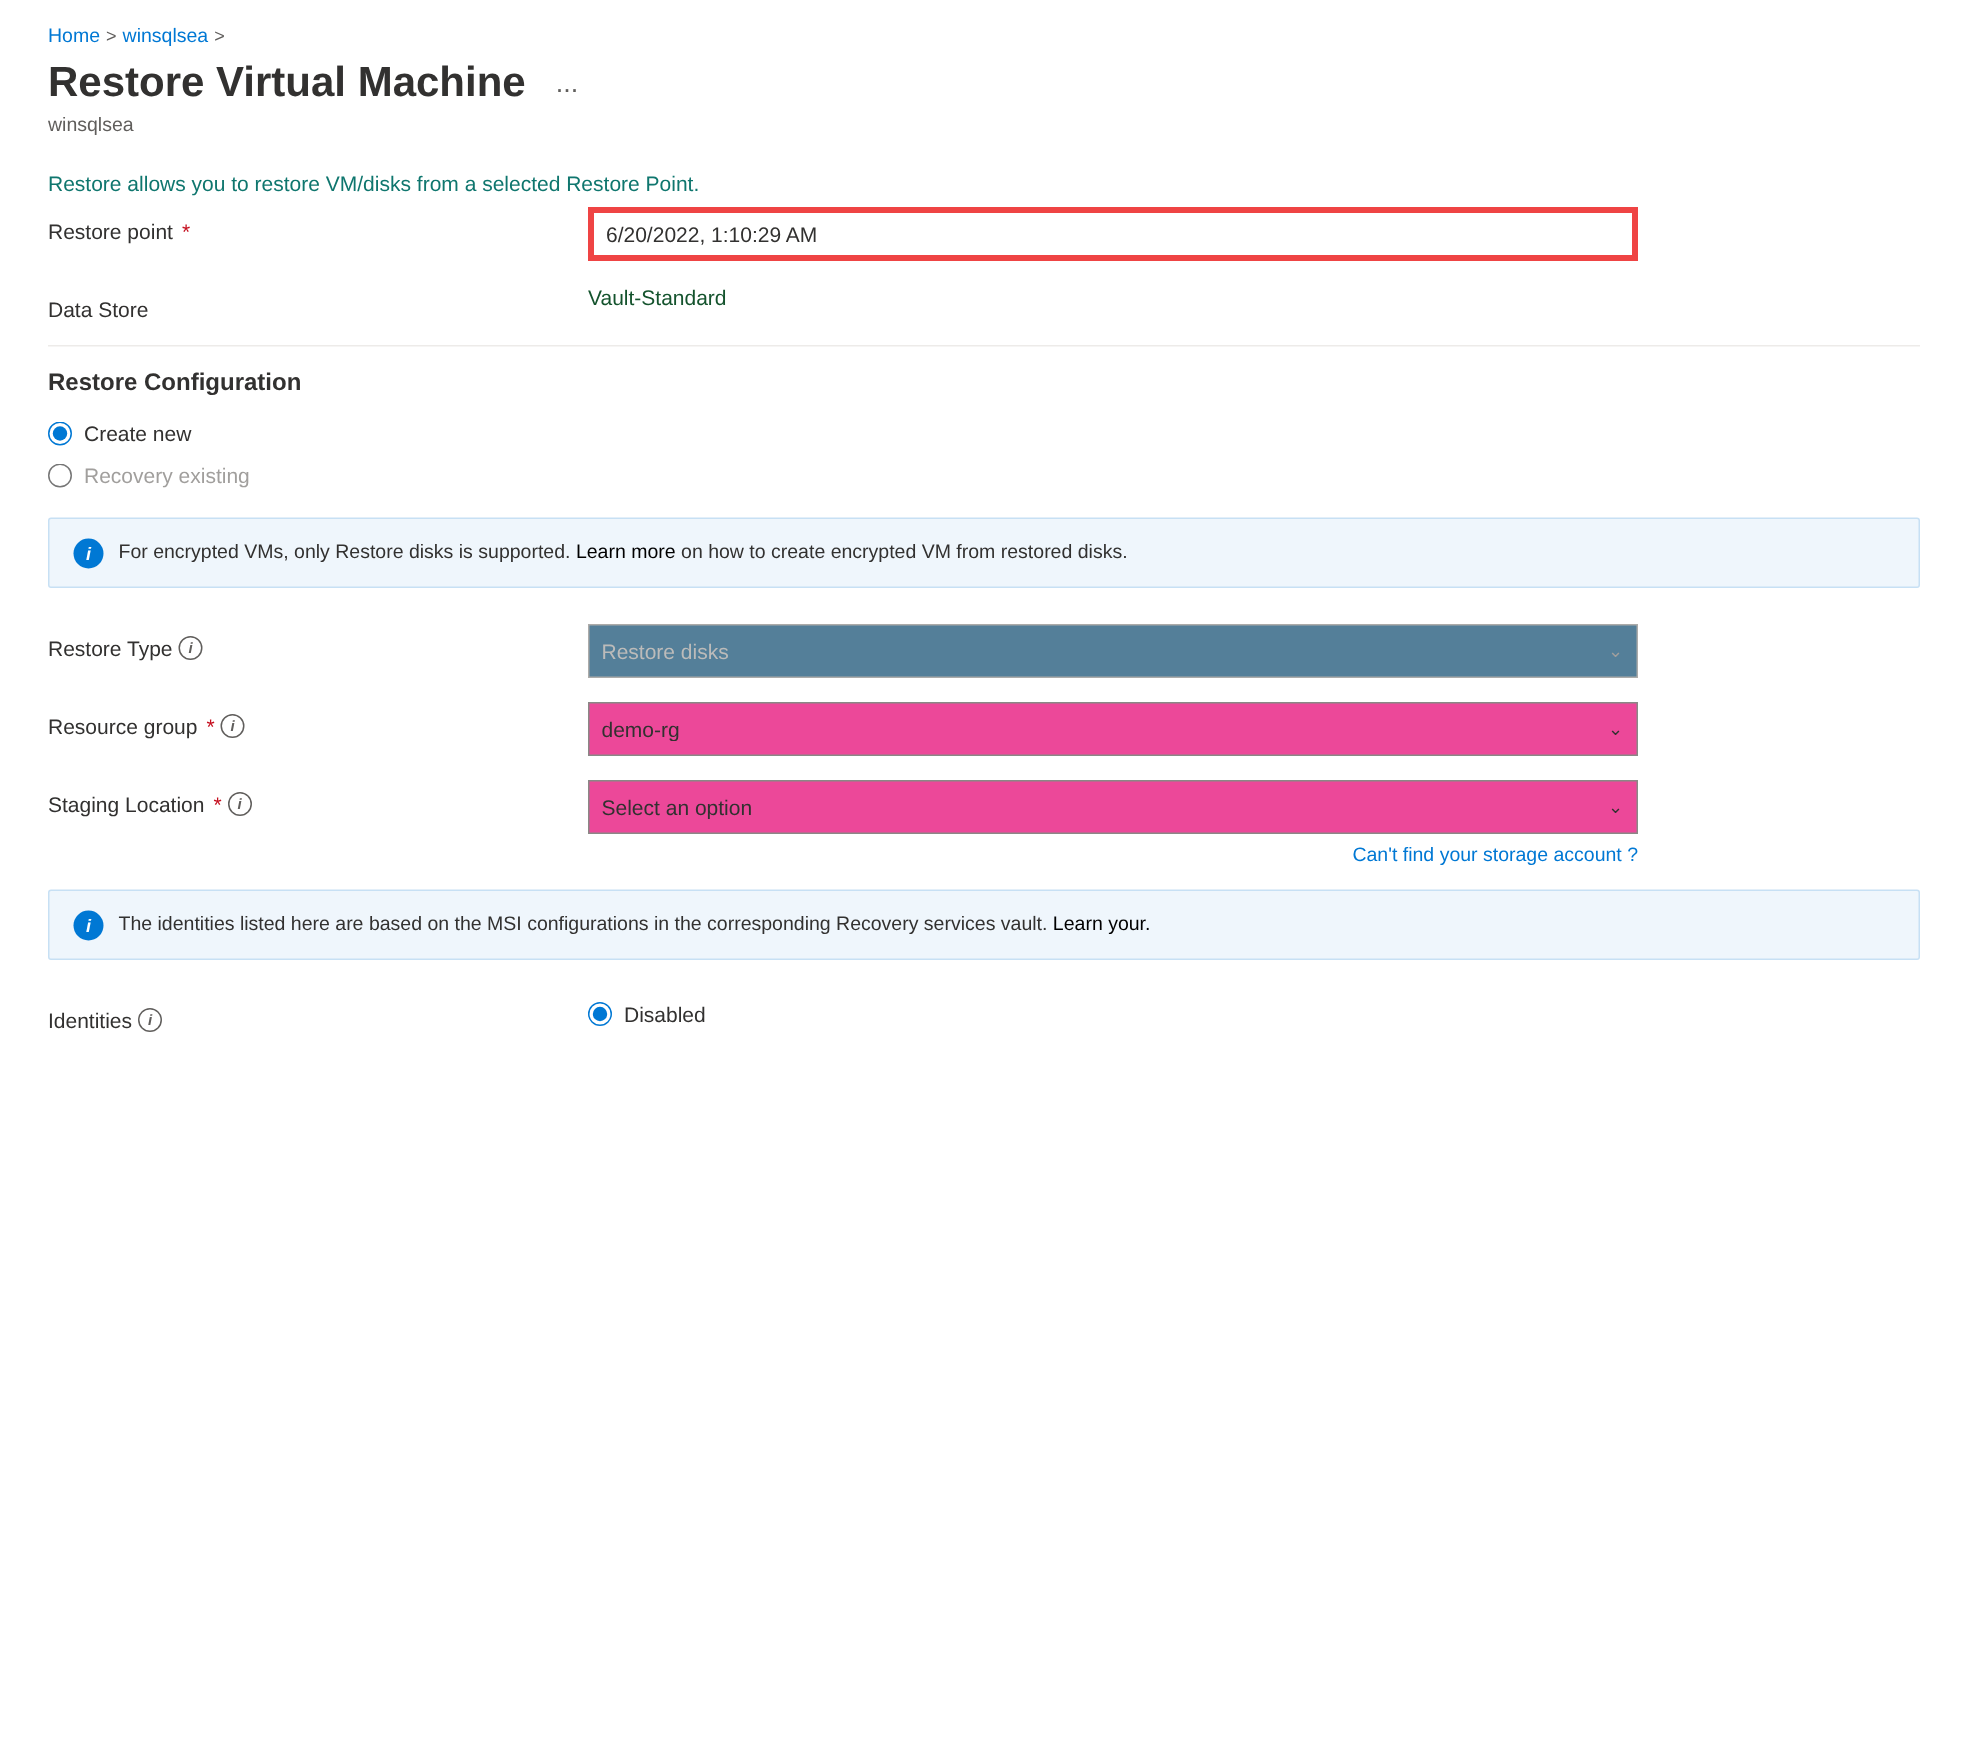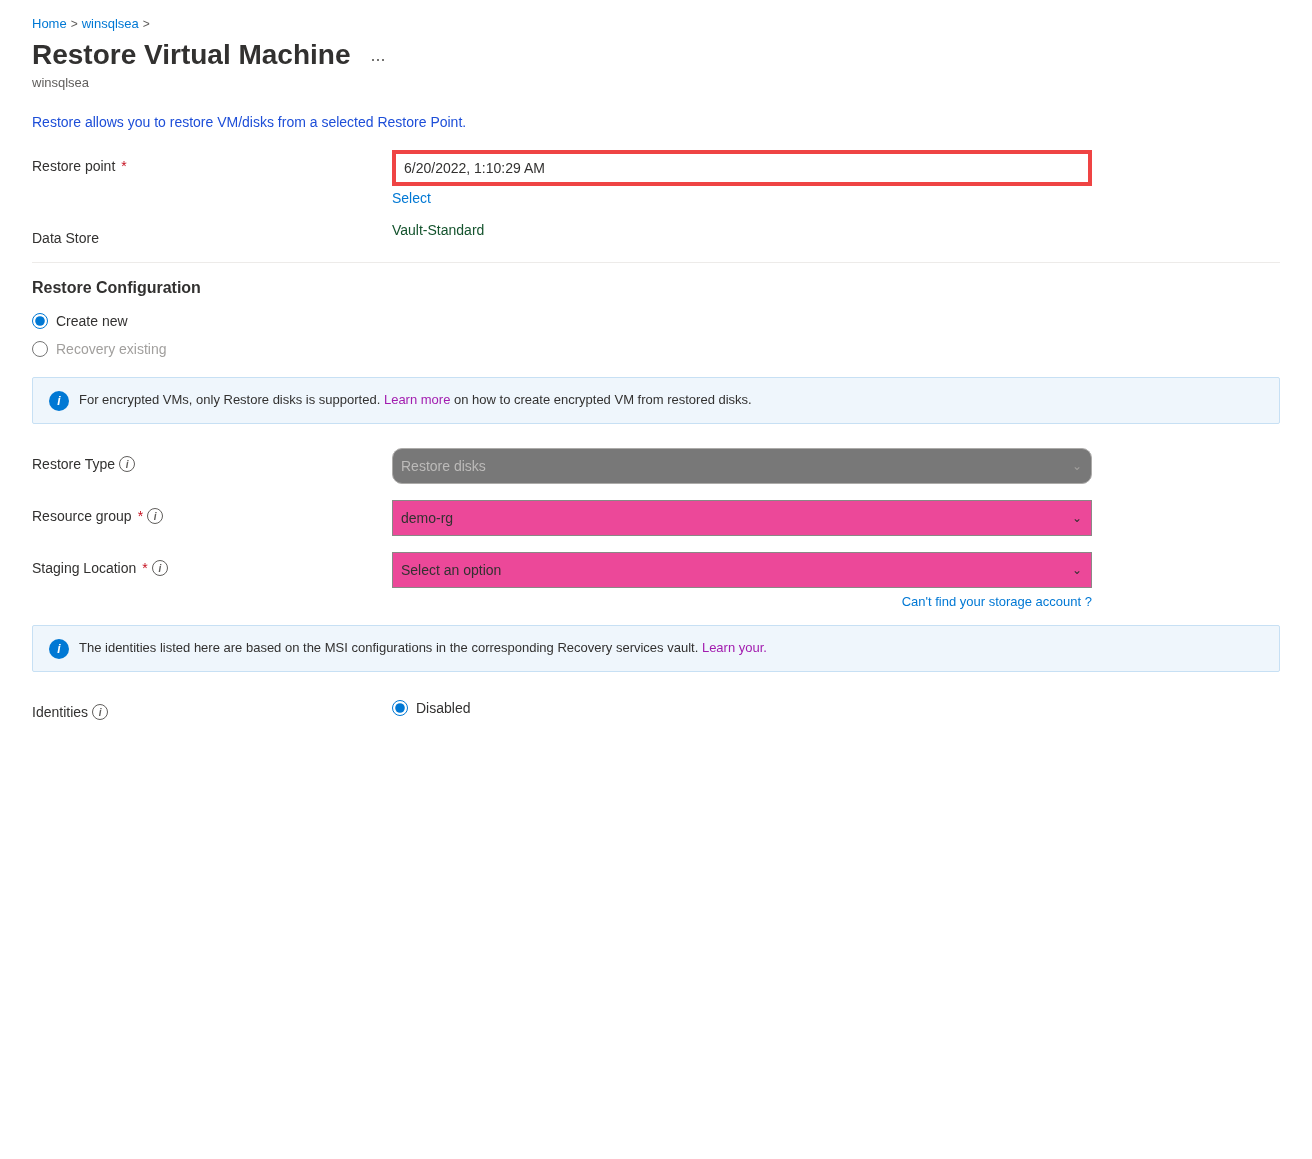--- a/index.html
+++ b/index.html
@@ -49,22 +49,22 @@
       padding: 4px 8px;
       border-radius: 2px;
     }
     .page-subtitle {
       font-size: 13px;
       color: #605e5c;
       margin-bottom: 24px;
     }
     .description-text {
       font-size: 14px;
-      color: #1d4ed8;
-      margin-bottom: 20px;
+      color: #0f766e;
+      margin-bottom: 8px;
     }
     .form-section {
       margin-bottom: 8px;
     }
     .form-row {
       display: flex;
       align-items: flex-start;
       margin-bottom: 16px;
     }
     .form-label {
@@ -180,21 +180,21 @@
       font-weight: bold;
       font-style: italic;
       margin-top: 1px;
     }
     .info-banner-text {
       font-size: 13px;
       color: #323130;
       line-height: 1.5;
     }
     .info-banner-text a {
-      color: #a21caf;
+      color: #000000;
       text-decoration: none;
     }
     .dropdown-wrapper {
       position: relative;
       width: 100%;
       max-width: 700px;
     }
     .dropdown-wrapper select {
       width: 100%;
       height: 36px;
@@ -202,24 +202,23 @@
       padding: 0 36px 0 8px;
       font-size: 14px;
       color: #323130;
       background: #ec4899;
       appearance: none;
       -webkit-appearance: none;
       cursor: pointer;
       outline: none;
     }
     .dropdown-wrapper.disabled select {
-      background: #404040;
+      background: #0c4a6e;
       color: #a19f9d;
       cursor: not-allowed;
-      border-radius: 10px;
     }
     .dropdown-chevron {
       position: absolute;
       right: 10px;
       top: 50%;
       transform: translateY(-50%);
       pointer-events: none;
       color: #323130;
       font-size: 12px;
     }
@@ -279,21 +278,20 @@
 
   <div class="form-section">
 
     <div class="form-row">
       <div class="form-label">
         <span>Restore point</span>
         <span class="required-star">*</span>
       </div>
       <div class="form-control-area">
         <input type="text" class="text-input" readonly="" value="6/20/2022, 1:10:29 AM" style="">
-        <a href="#" class="select-link">Select</a>
       </div>
     </div>
 
     <div class="form-row">
       <div class="form-label">
         <span>Data Store</span>
       </div>
       <div class="form-control-area">
         <span class="static-value">Vault-Standard</span>
       </div>

